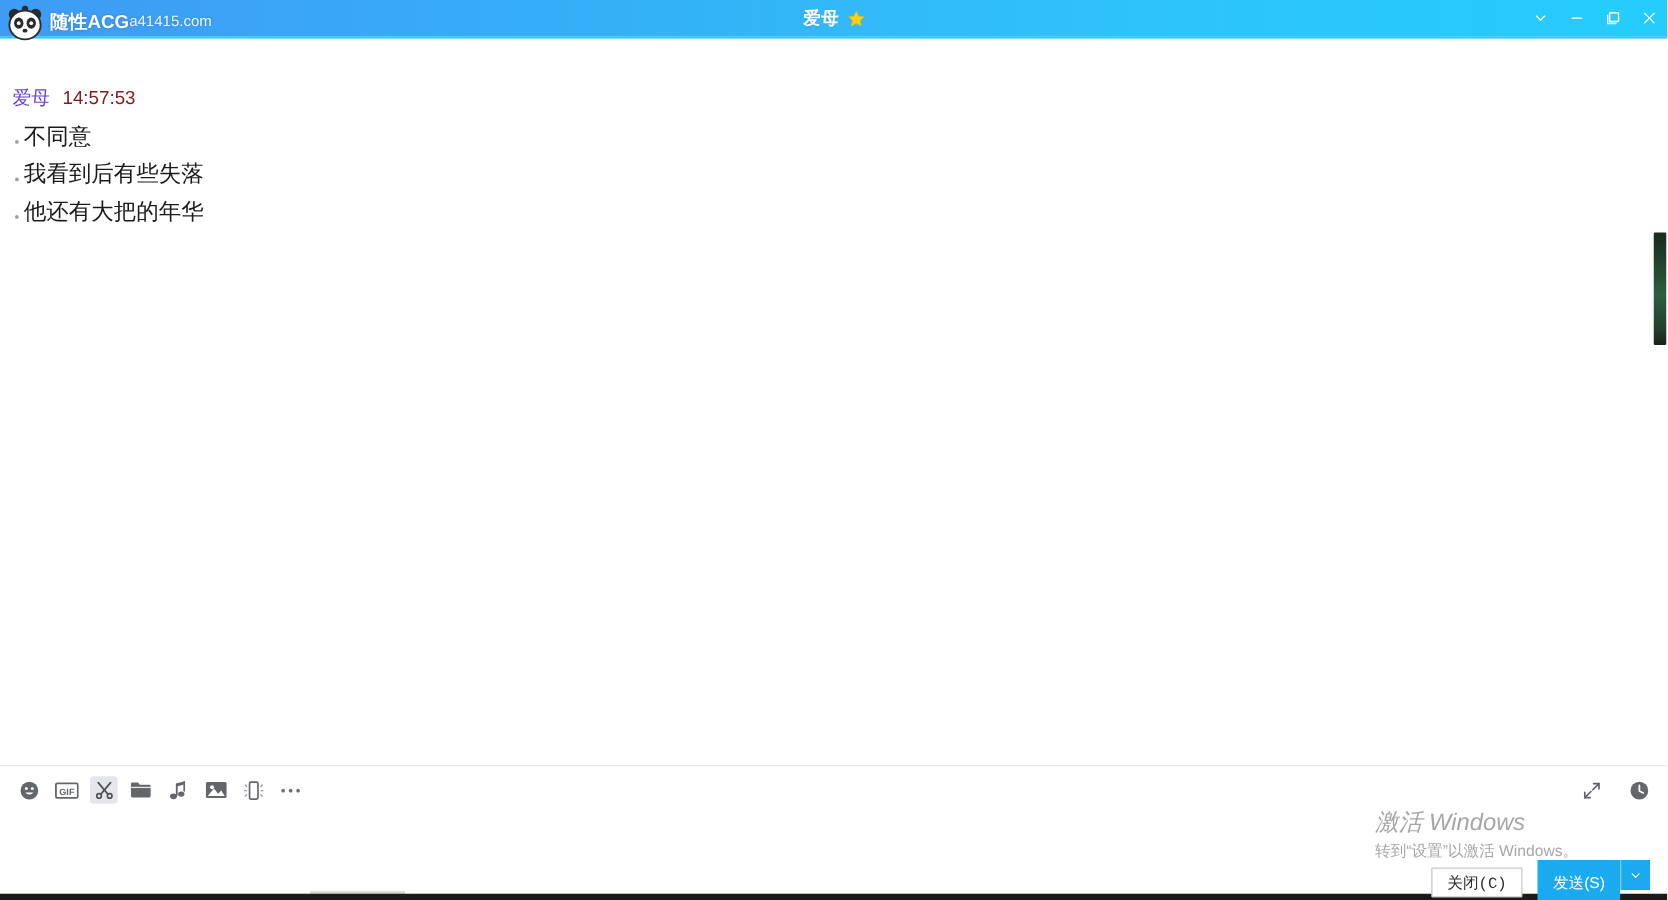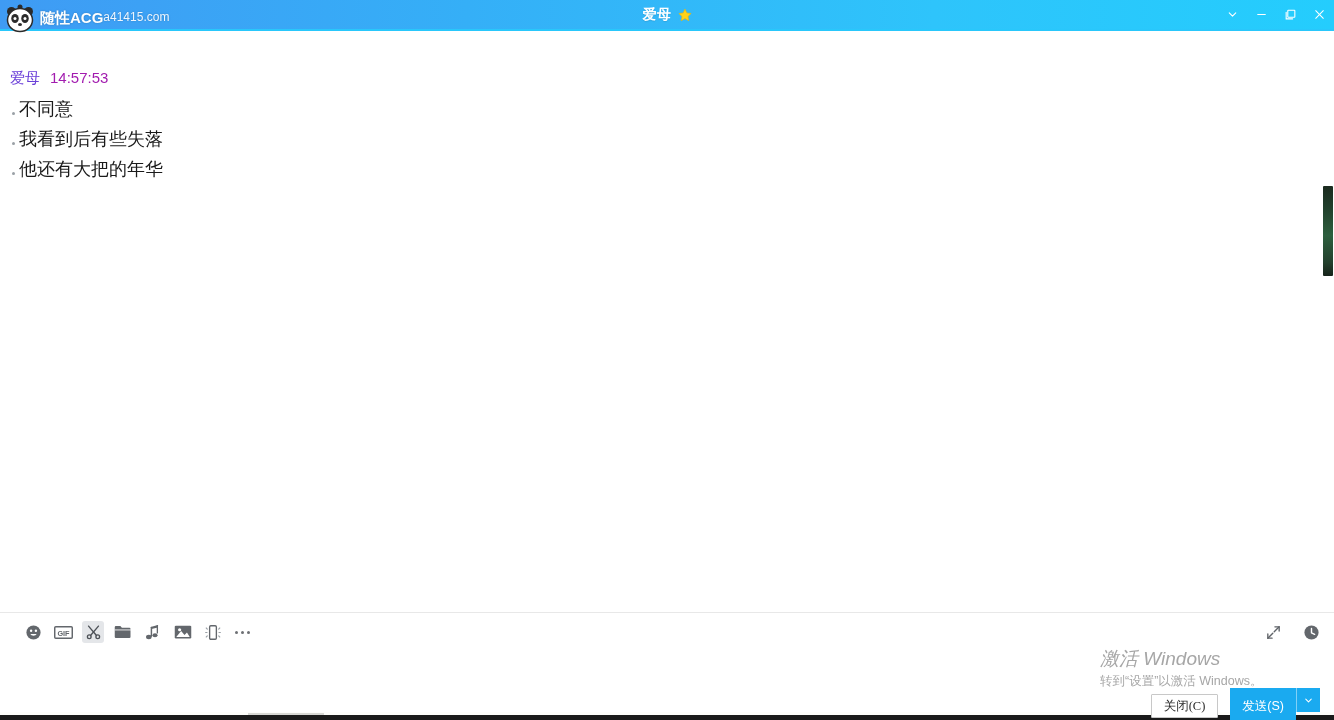--- a/index.html
+++ b/index.html
@@ -82,21 +82,21 @@
   
   .msg-area {
     position: absolute; top: 31px; left: 0;
     width: 1334px; height: 581px;
     background: #ffffff;
     overflow: hidden;
   }
   .msg-block { position: absolute; top: 38px; left: 10px; }
   .msg-head { display: flex; align-items: baseline; gap: 10px; }
   .msg-sender { font-size: 15px; color: #6a3fd8; font-weight: 400; }
-  .msg-time { font-size: 15px; color: #a21caf; font-weight: 400; }
+  .msg-time { font-size: 15px; color: #7f1d1d; font-weight: 400; }
   .msg-lines { margin-top: 6px; }
   .msg-line {
     display: flex; align-items: baseline; gap: 4px;
     font-size: 18px; color: #1a1a1a; line-height: 30px;
     padding-left: 2px;
   }
   .msg-bullet {
     width: 3px; height: 3px; background: #9aa0a6; border-radius: 50%;
     display: inline-block; margin-bottom: 4px; flex: none;
   }
@@ -138,21 +138,21 @@
   
   .toolbar-divider {
     position: absolute; top: 612px; left: 0; width: 1334px; height: 1px;
     background: #e8e8e8;
   }
   .toolbar {
     position: absolute; top: 613px; left: 0;
     width: 1334px; height: 38px;
     display: flex; align-items: center;
   }
-  .tool-left { display: flex; align-items: center; gap: 8px; padding-left: 22px; }
+  .tool-left { display: flex; align-items: center; gap: 8px; padding-left: 12px; }
   .tool-btn {
     width: 22px; height: 22px;
     display: flex; align-items: center; justify-content: center;
     cursor: pointer; border-radius: 3px;
   }
   .tool-btn.active { background: #e4e6e9; }
   .tool-btn svg { display: block; }
   .tool-dots { display: flex; gap: 3px; align-items: center; cursor: pointer; padding: 5px 3px; }
   .tool-dots i { width: 3px; height: 3px; border-radius: 50%; background: #6d7074; display: block; }
   .tool-right {
@@ -187,21 +187,21 @@
   
   .btn-row {
     position: absolute; right: 14px; top: 688px;
     display: flex; align-items: center; gap: 12px; z-index: 6;
   }
   .btn-close {
     min-width: 60px; height: 24px; padding: 0 12px;
     border: 1px solid #c8c8c8; background: #ffffff;
     font-size: 12.5px; color: #2b2b2b; cursor: pointer;
     display: flex; align-items: center; justify-content: center;
-    font-family: Liberation Serif, serif; border-radius: 1px;
+    font-family: Liberation Mono, monospace; border-radius: 1px;
   }
   .btn-send-group { display: flex; align-items: stretch; }
   .btn-send {
     min-width: 60px; height: 24px; padding: 18px 12px;
     border: none; background: #1aaaf0;
     font-size: 12.5px; color: #ffffff; cursor: pointer;
     display: flex; align-items: center; justify-content: center;
     font-family: "Liberation Sans", sans-serif;
   }
   .btn-send-caret {

